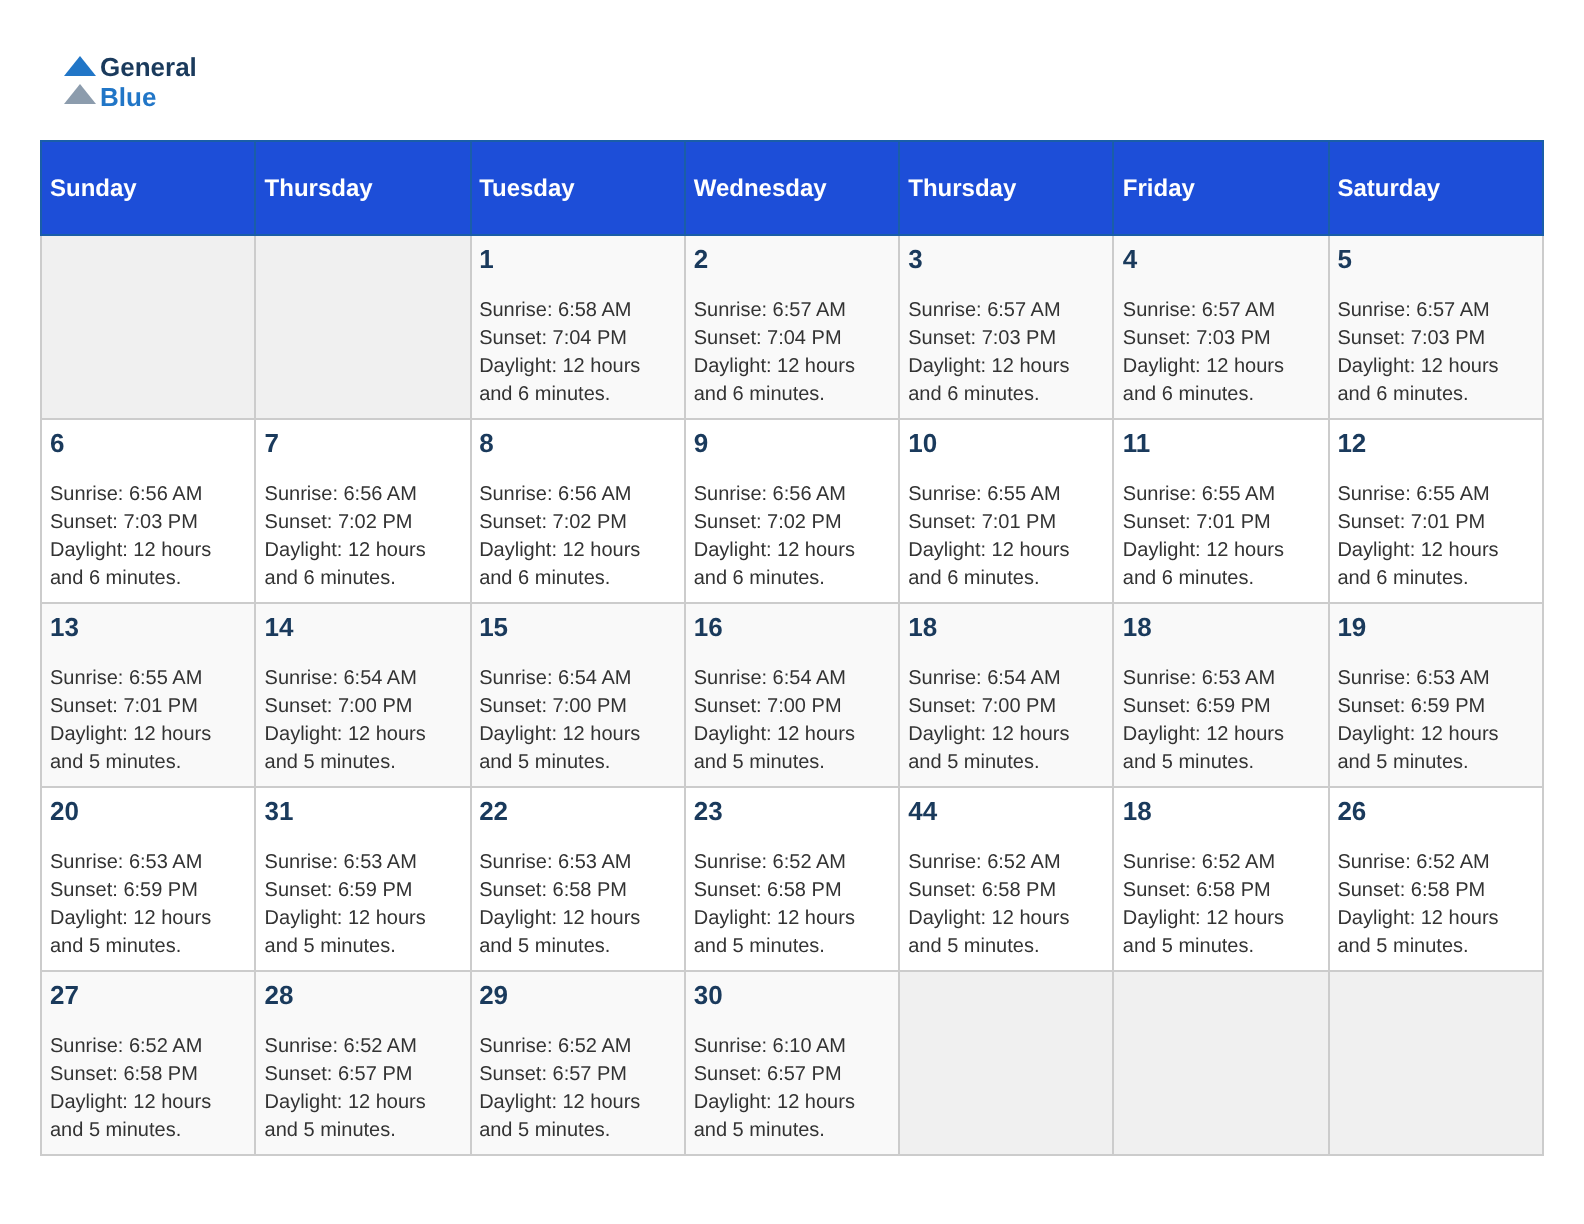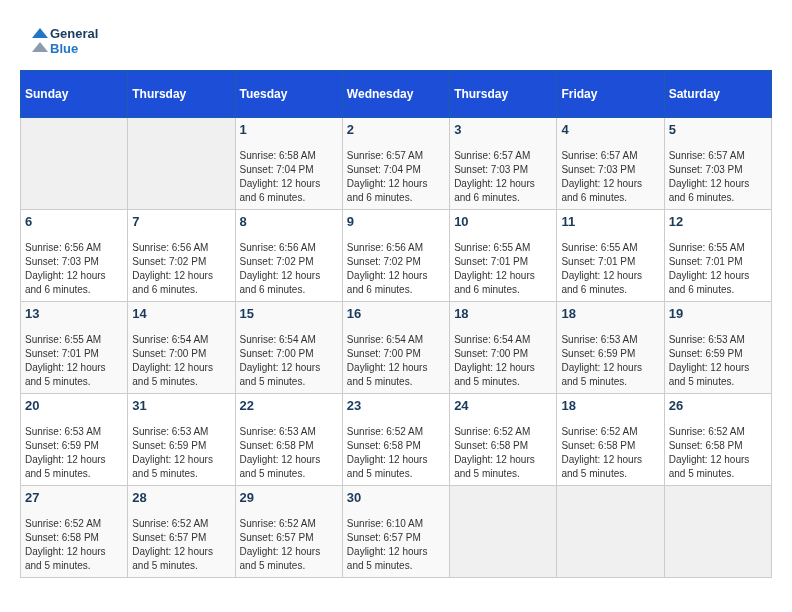--- a/index.html
+++ b/index.html
@@ -201,21 +201,21 @@
         </td>
         <td>
           <span class="day-num">22</span>
           <div class="day-info"><span>Sunrise: 6:53 AM</span><br><span>Sunset: 6:58 PM</span><br><span>Daylight: 12 hours</span><br><span>and 5 minutes.</span></div>
         </td>
         <td>
           <span class="day-num">23</span>
           <div class="day-info"><span>Sunrise: 6:52 AM</span><br><span>Sunset: 6:58 PM</span><br><span>Daylight: 12 hours</span><br><span>and 5 minutes.</span></div>
         </td>
         <td>
-          <span class="day-num">24</span>
+          <span class="day-num">44</span>
           <div class="day-info"><span>Sunrise: 6:52 AM</span><br><span>Sunset: 6:58 PM</span><br><span>Daylight: 12 hours</span><br><span>and 5 minutes.</span></div>
         </td>
         <td>
           <span class="day-num">18</span>
           <div class="day-info"><span>Sunrise: 6:52 AM</span><br><span>Sunset: 6:58 PM</span><br><span>Daylight: 12 hours</span><br><span>and 5 minutes.</span></div>
         </td>
         <td>
           <span class="day-num">26</span>
           <div class="day-info"><span>Sunrise: 6:52 AM</span><br><span>Sunset: 6:58 PM</span><br><span>Daylight: 12 hours</span><br><span>and 5 minutes.</span></div>
         </td>

